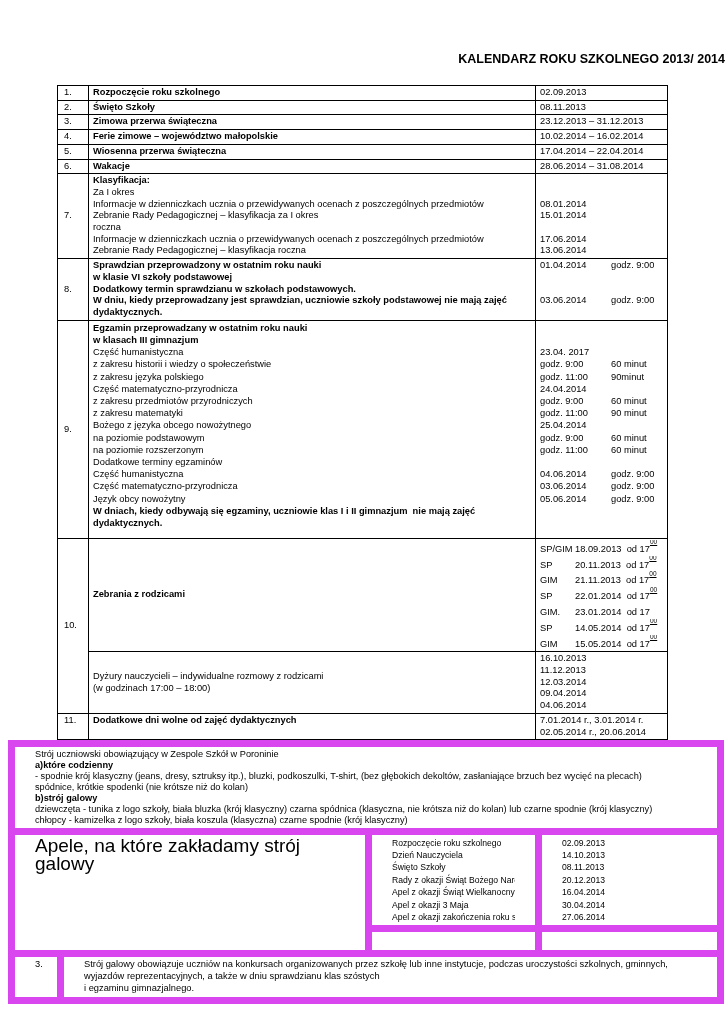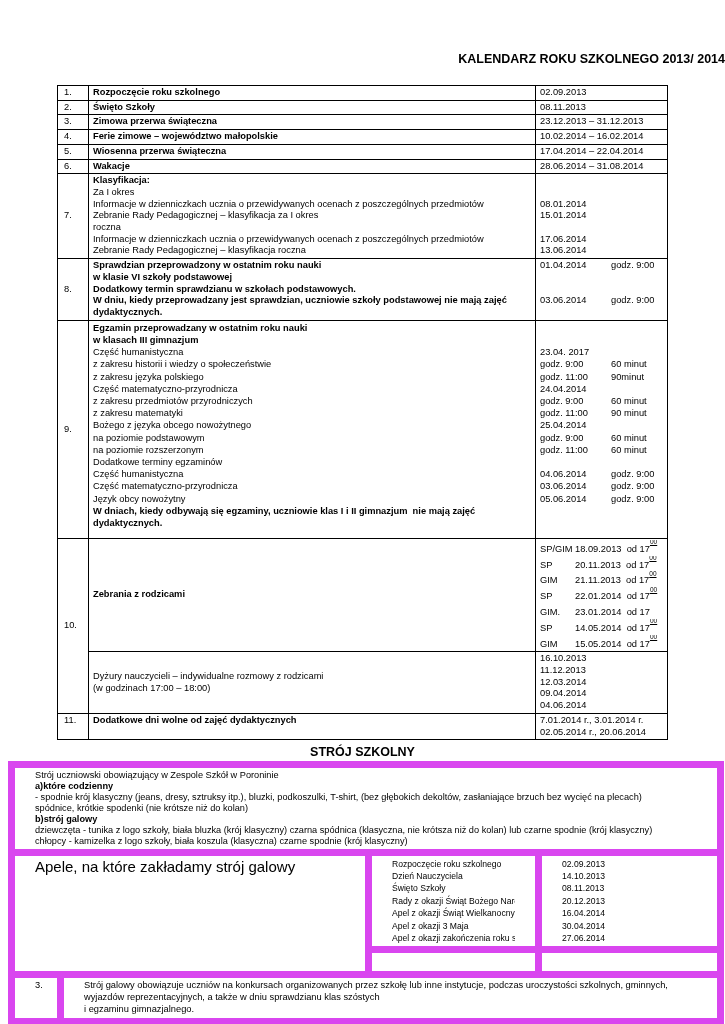--- a/index.html
+++ b/index.html
@@ -18,21 +18,21 @@
   .r9 .ln{min-height:12.2px}
   .t1{display:inline-block;width:71px}
   .zlab{display:inline-block;width:35px}
   sup.s{font-size:6.5px;text-decoration:underline;position:relative;top:-3.5px}
   .dyz{font-size:8.5px;line-height:10.5px}
   .small{font-size:8px;line-height:10.4px}
   .heading2{margin:5px 0 2px;text-align:center;font-weight:bold;font-size:12.5px}
   .bot{margin-left:8px;width:709px}
   .bot td{border:7px solid #d946ef;vertical-align:top;font-size:9.3px;line-height:11.7px;padding:2px 20px}
   .sln{font-size:9.2px;line-height:10.9px;white-space:nowrap;overflow:hidden}
-  .apele-big{font-size:15px;line-height:18px}
+  .apele-big{font-size:19px;line-height:18px}
   .ev div{font-size:8.6px;line-height:12.4px;white-space:nowrap;overflow:hidden}
   .n3{text-align:center}
   .note3td{padding-left:10px}
   .note3td div{white-space:nowrap;overflow:hidden}
 </style>
 </head>
 <body>
 
 <div class="page">
 
@@ -189,21 +189,20 @@
         <td class="num">11.</td>
         <td class="b">Dodatkowe dni wolne od zajęć dydaktycznych</td>
         <td>
           <div class="ln">7.01.2014 r., 3.01.2014 r.</div>
           <div class="ln">02.05.2014 r., 20.06.2014</div>
         </td>
       </tr>
     </tbody>
   </table>
 
-  <div class="heading2">STRÓJ SZKOLNY</div>
 
   <table class="bot">
     <colgroup>
         <col style="width:49px">
         <col style="width:308px">
         <col style="width:170px">
         <col style="width:182px">
       </colgroup>
     <tbody>
       <tr>

